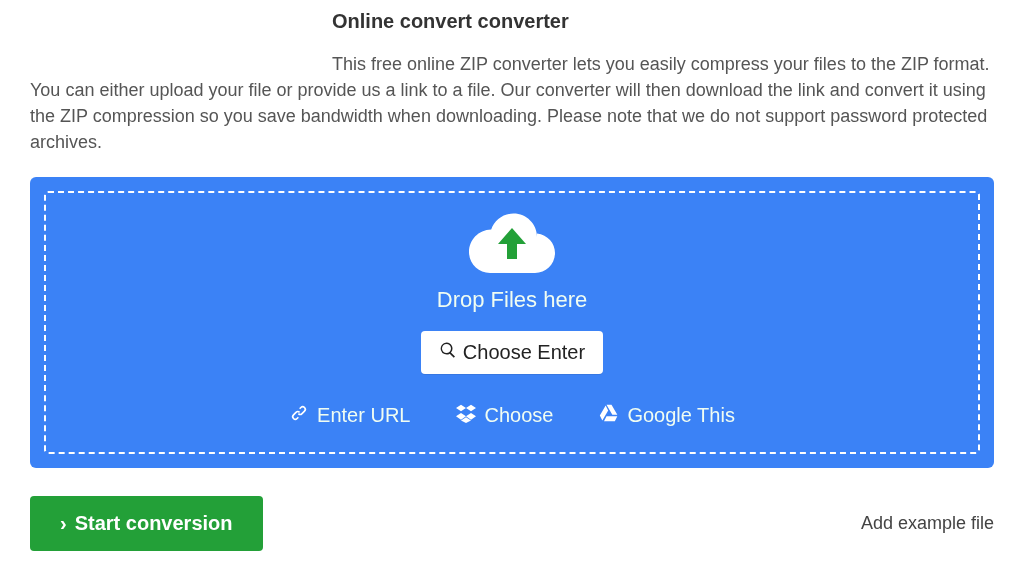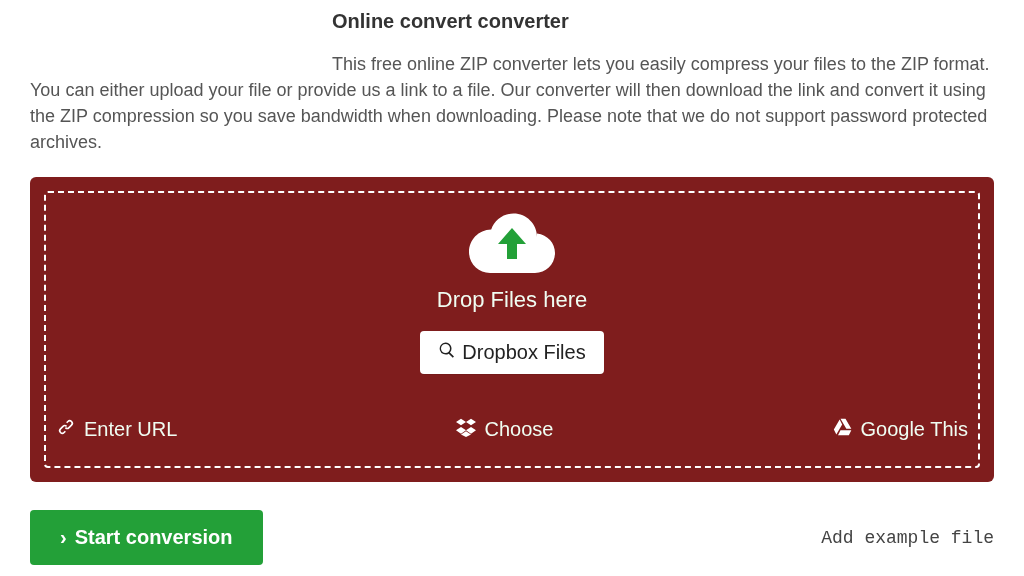--- a/index.html
+++ b/index.html
@@ -21,21 +21,21 @@
     margin: 10px 0 18px 302px;
   }
   p.desc {
     font-size: 18px;
     line-height: 1.45;
     color: #555;
     text-indent: 302px;
     margin-bottom: 22px;
   }
   .dropzone-outer {
-    background: #7f1d1d;
+    background: #3b82f6;
     border-radius: 6px;
     padding: 14px;
   }
   .dropzone {
     border: 2px dashed #ffffff;
     border-radius: 4px;
     padding: 18px 10px 24px 10px;
     text-align: center;
     color: #fff;
   }
@@ -57,23 +57,23 @@
     color: #222;
     border: none;
     border-radius: 4px;
     padding: 10px 18px;
     font-size: 20px;
     cursor: pointer;
     box-shadow: 0 1px 0 rgba(0,0,0,.08);
   }
   .choose-btn svg { width: 18px; height: 18px; }
   .alt-sources {
-    margin-top: 43px;
+    margin-top: 29px;
     display: flex;
-    justify-content: space-between;
+    justify-content: center;
     gap: 46px;
     flex-wrap: wrap;
   }
   .alt-item {
     display: inline-flex;
     align-items: center;
     gap: 8px;
     color: #f0fdf2;
     font-size: 20px;
     cursor: pointer;
@@ -98,21 +98,20 @@
     display: inline-flex;
     align-items: center;
     gap: 8px;
     cursor: pointer;
   }
   .start-btn .chev { font-weight: 800; }
   .example-link {
     color: #444;
     font-size: 18px;
     cursor: pointer;
-    font-family: Liberation Mono, monospace;
   }
 </style>
 </head>
 <body>
 
 <div class="page">
   <h2 class="title">Online convert converter</h2>
 
   <p class="desc">This free online ZIP converter lets you easily compress your files to the ZIP format. You can either upload your file or provide us a link to a file. Our converter will then download the link and convert it using the ZIP compression so you save bandwidth when downloading. Please note that we do not support password protected archives.</p>
 
@@ -125,21 +124,21 @@
         </svg>
       </span>
       <div class="drop-label">Drop Files here</div>
 
       <button class="choose-btn">
         <span>
           <svg viewBox="0 0 24 24">
               <path fill="#222" d="M10 2a8 8 0 015.9 13.3l5.4 5.4-1.6 1.6-5.4-5.4A8 8 0 1110 2zm0 2a6 6 0 100 12 6 6 0 000-12z"></path>
             </svg>
         </span>
-        <span>Dropbox Files</span>
+        <span>Choose Enter</span>
       </button>
 
       <div class="alt-sources">
         <button class="alt-item">
           <span>
             <svg viewBox="0 0 24 24">
                 <path d="M10.6 13.4a4 4 0 005.7 0l3-3a4 4 0 10-5.7-5.7l-1.5 1.5 1.4 1.4 1.5-1.5a2 2 0 112.9 2.9l-3 3a2 2 0 01-2.9 0l-1.4 1.4zm2.8-2.8a4 4 0 00-5.7 0l-3 3a4 4 0 105.7 5.7l1.5-1.5-1.4-1.4-1.5 1.5a2 2 0 11-2.9-2.9l3-3a2 2 0 012.9 0l1.4-1.4z"></path>
               </svg>
           </span>
           <span>Enter URL</span>

